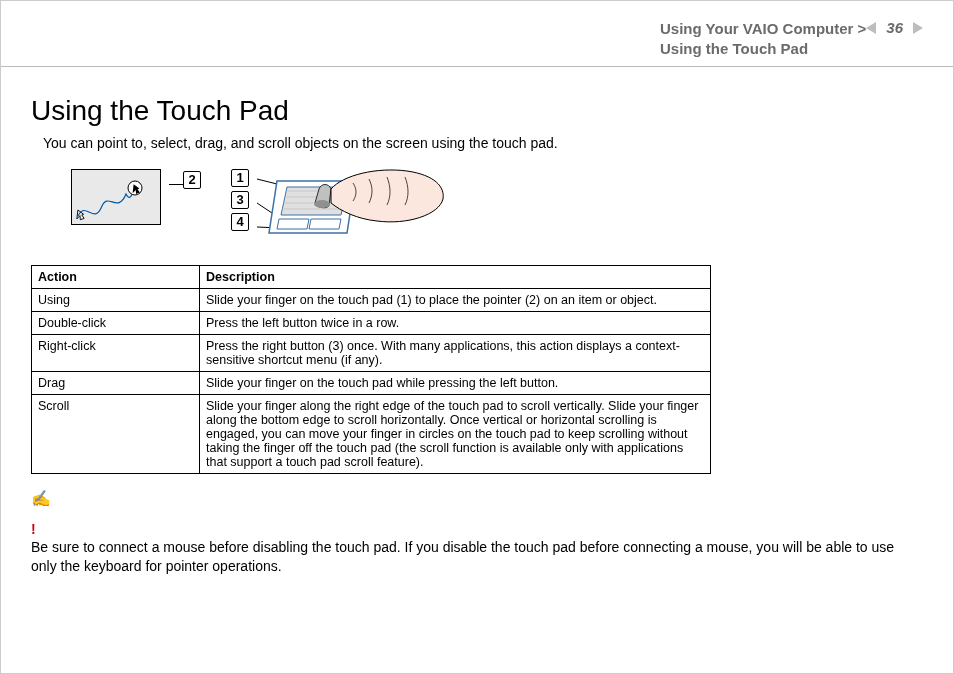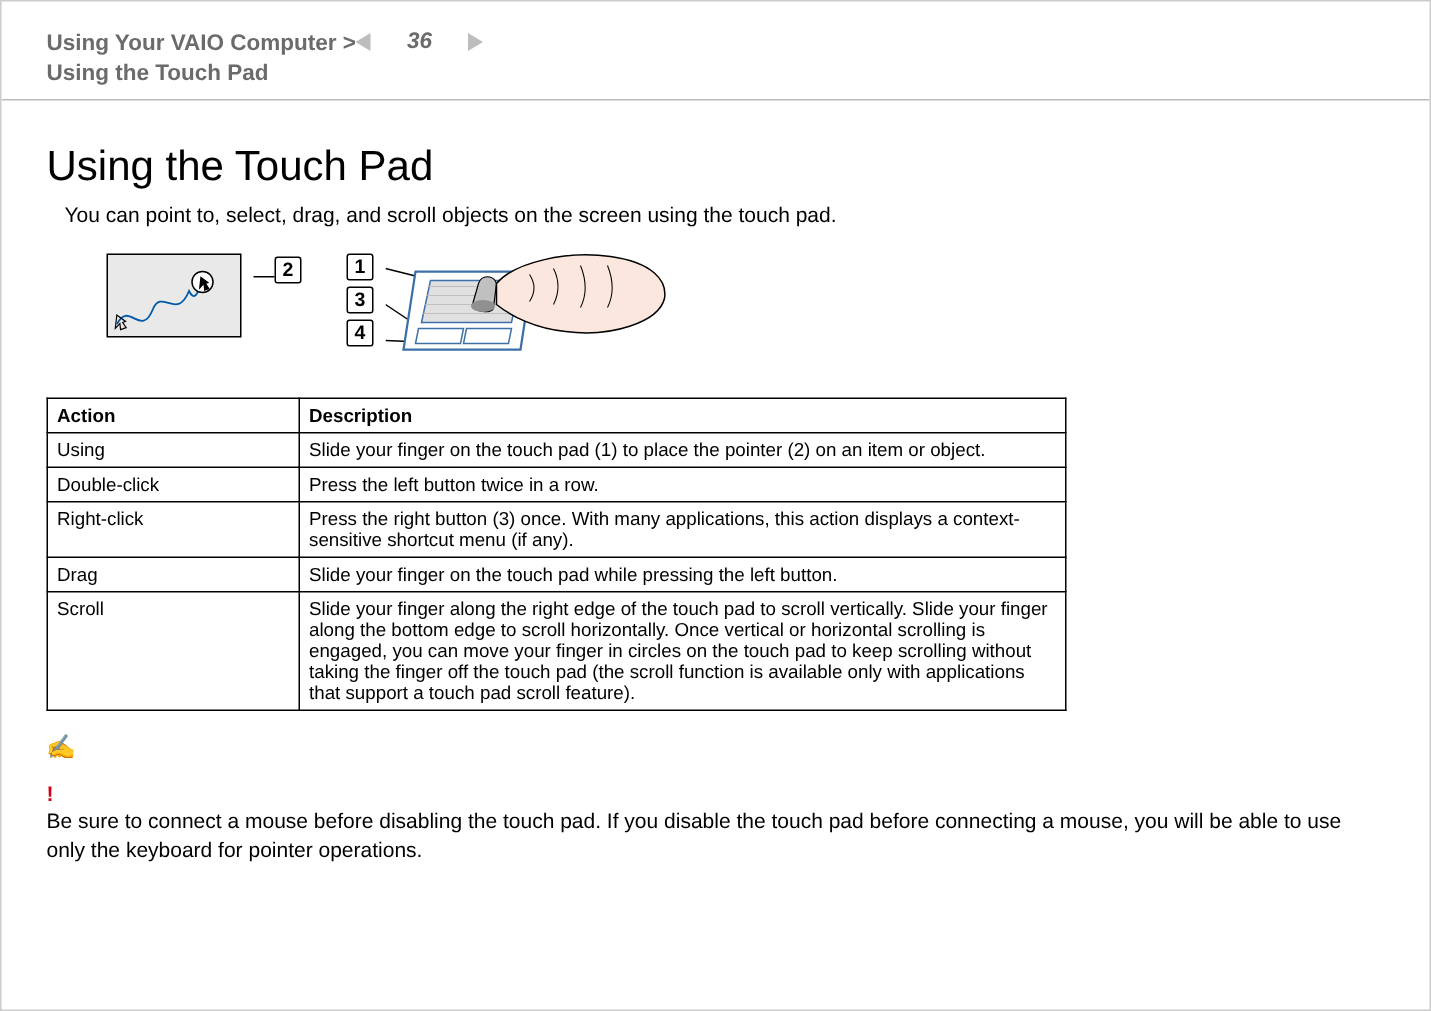--- a/index.html
+++ b/index.html
@@ -9,35 +9,35 @@
     background: #fff;
     color: #000;
     width: 954px;
     height: 674px;
     position: relative;
     border: 1px solid #ccc;
   }
   .header {
     padding: 18px 30px 8px 30px;
     display: flex;
-    justify-content: flex-start;
+    justify-content: flex-end;
     align-items: flex-start;
     border-bottom: 1px solid #bbb;
   }
   .breadcrumb {
     font-family: "Arial Narrow", Arial, sans-serif;
     font-weight: bold;
     color: #6b6b6b;
     font-size: 15px;
     line-height: 1.3;
   }
   .pagenav {
     display: flex;
     align-items: center;
-    gap: 24px;
+    gap: 10px;
     color: #6b6b6b;
     font-family: "Arial Narrow", Arial, sans-serif;
     font-size: 15px;
     font-style: italic;
     font-weight: bold;
   }
   .pagenav .tri {
     width: 0; height: 0;
     border-top: 6px solid transparent;
     border-bottom: 6px solid transparent;

